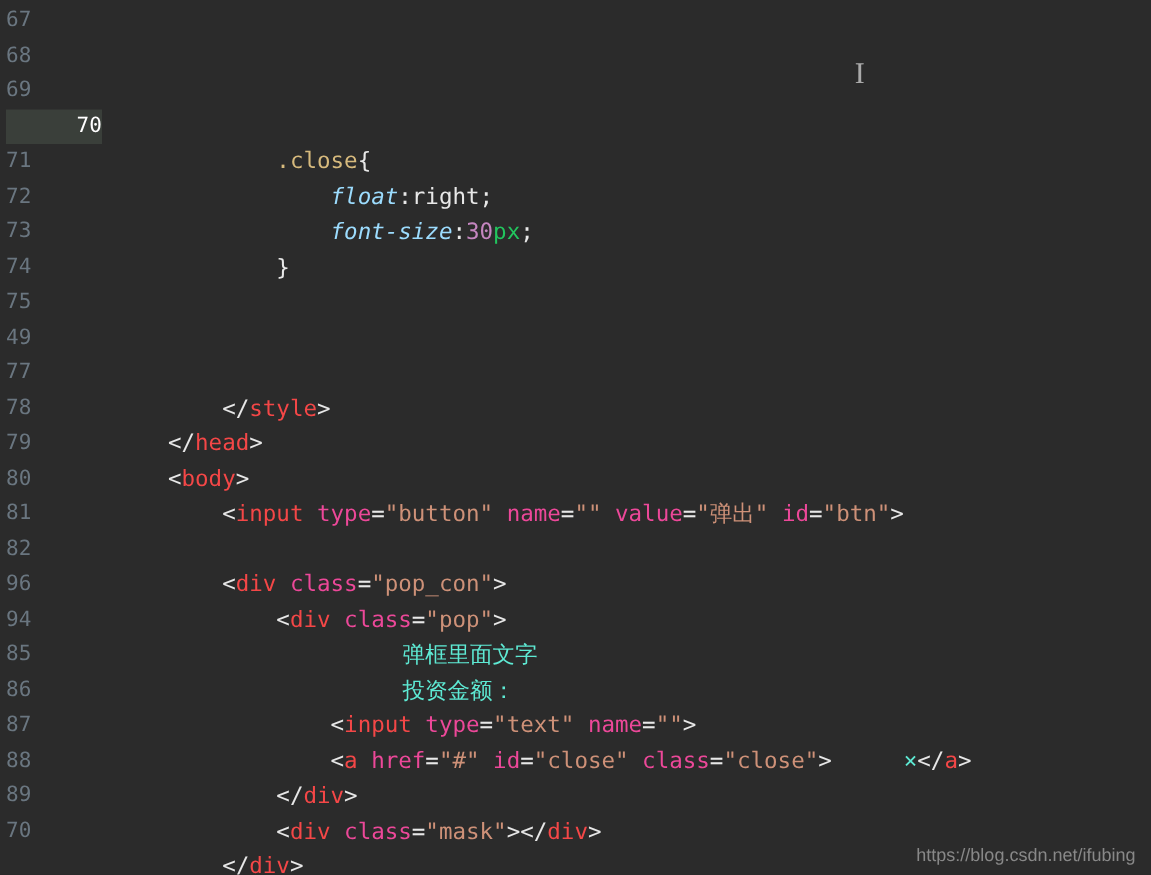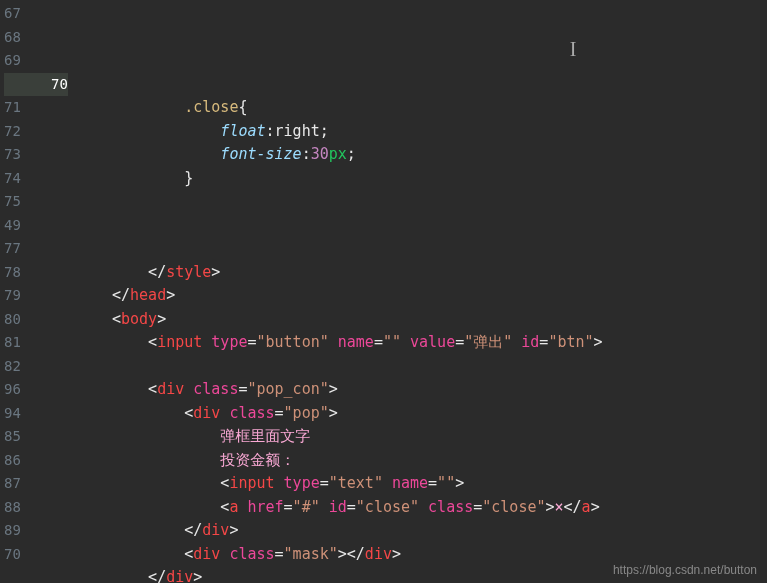--- a/index.html
+++ b/index.html
@@ -45,21 +45,21 @@
 .punct { color: #e8e8e8; }
 .tag-name { color: #f44747; margin-top: 16px; }
 .attr-name { color: #ec4899; }
 .attr-eq { color: #e8e8e8; }
 .attr-val { color: #ce9178; }
 .sel { color: #d7ba7d; margin-top: 31px; }
 .prop { color: #9cdcfe; font-style: italic; text-align: right; }
 .val { color: #e8e8e8; }
 .num { color: #c586c0; }
 .unit { color: #22c55e; }
-.text { color: #f9a8d4; }
+.text { color: #5eead4; margin-left: 48px; }
 .text-cursor {
   position: absolute;
   color: #aaa;
   font-size: 20px;
   font-family: serif;
 }
 .watermark {
   position: absolute;
   bottom: 6px;
   right: 10px;
@@ -96,13 +96,13 @@
       <span class="ln">87</span>
       <span class="ln">88</span>
       <span class="ln">89</span>
       <span class="ln">70</span>
     </div>
   <div class="code" id="code">
     <span class="text-cursor" style="left:494px; top:38px;">I</span>
   <span class="line"> </span><span class="line">            <span class="sel">.close</span><span class="punct">{</span></span><span class="line">                <span class="prop">float</span><span class="punct">:</span><span class="val">right</span><span class="punct">;</span></span><span class="line">                <span class="prop">font-size</span><span class="punct">:</span><span class="num">30</span><span class="unit">px</span><span class="punct">;</span></span><span class="line">            <span class="punct">}</span></span><span class="line"> </span><span class="line"> </span><span class="line"> </span><span class="line">        <span class="punct">&lt;/</span><span class="tag-name">style</span><span class="punct">&gt;</span></span><span class="line">    <span class="punct">&lt;/</span><span class="tag-name">head</span><span class="punct">&gt;</span></span><span class="line">    <span class="punct">&lt;</span><span class="tag-name">body</span><span class="punct">&gt;</span></span><span class="line">        <span class="punct">&lt;</span><span class="tag-name">input</span> <span class="attr-name">type</span><span class="attr-eq">=</span><span class="attr-val">"button"</span> <span class="attr-name">name</span><span class="attr-eq">=</span><span class="attr-val">""</span> <span class="attr-name">value</span><span class="attr-eq">=</span><span class="attr-val">"弹出"</span> <span class="attr-name">id</span><span class="attr-eq">=</span><span class="attr-val">"btn"</span><span class="punct">&gt;</span></span><span class="line"> </span><span class="line">        <span class="punct">&lt;</span><span class="tag-name">div</span> <span class="attr-name">class</span><span class="attr-eq">=</span><span class="attr-val">"pop_con"</span><span class="punct">&gt;</span></span><span class="line">            <span class="punct">&lt;</span><span class="tag-name">div</span> <span class="attr-name">class</span><span class="attr-eq">=</span><span class="attr-val">"pop"</span><span class="punct">&gt;</span></span><span class="line">                <span class="text">弹框里面文字</span></span><span class="line">                <span class="text">投资金额：</span></span><span class="line">                <span class="punct">&lt;</span><span class="tag-name">input</span> <span class="attr-name">type</span><span class="attr-eq">=</span><span class="attr-val">"text"</span> <span class="attr-name">name</span><span class="attr-eq">=</span><span class="attr-val">""</span><span class="punct">&gt;</span></span><span class="line">                <span class="punct">&lt;</span><span class="tag-name">a</span> <span class="attr-name">href</span><span class="attr-eq">=</span><span class="attr-val">"#"</span> <span class="attr-name">id</span><span class="attr-eq">=</span><span class="attr-val">"close"</span> <span class="attr-name">class</span><span class="attr-eq">=</span><span class="attr-val">"close"</span><span class="punct">&gt;</span><span class="text">×</span><span class="punct">&lt;/</span><span class="tag-name">a</span><span class="punct">&gt;</span></span><span class="line">            <span class="punct">&lt;/</span><span class="tag-name">div</span><span class="punct">&gt;</span></span><span class="line">            <span class="punct">&lt;</span><span class="tag-name">div</span> <span class="attr-name">class</span><span class="attr-eq">=</span><span class="attr-val">"mask"</span><span class="punct">&gt;</span><span class="punct">&lt;/</span><span class="tag-name">div</span><span class="punct">&gt;</span></span><span class="line">        <span class="punct">&lt;/</span><span class="tag-name">div</span><span class="punct">&gt;</span></span></div>
 </div>
 
-<div class="watermark">https://blog.csdn.net/button</div>
+<div class="watermark">https://blog.csdn.net/ifubing</div>
 
 </body></html>

